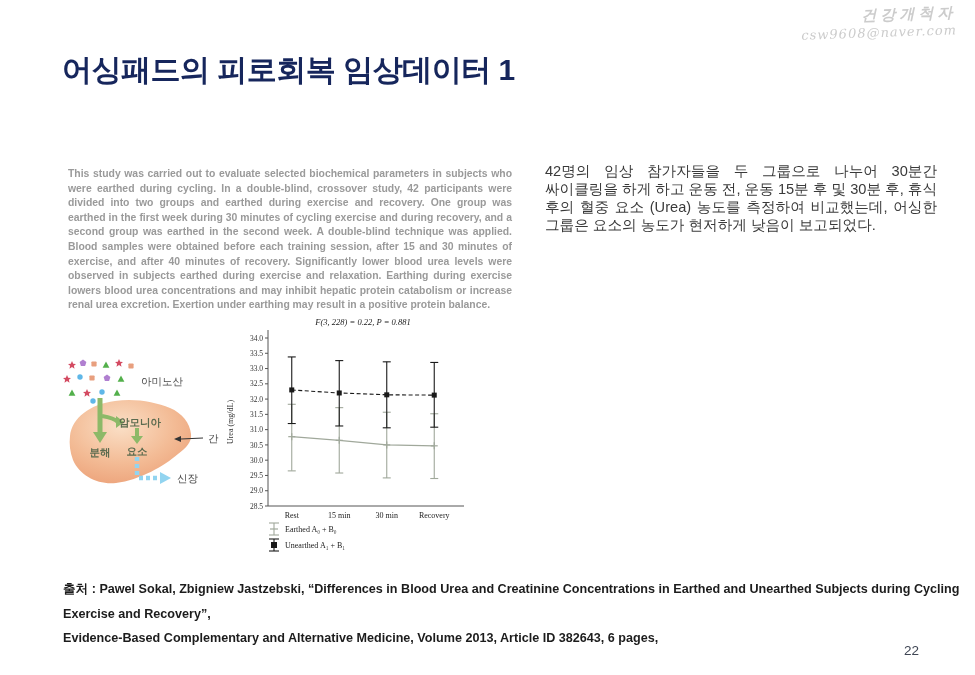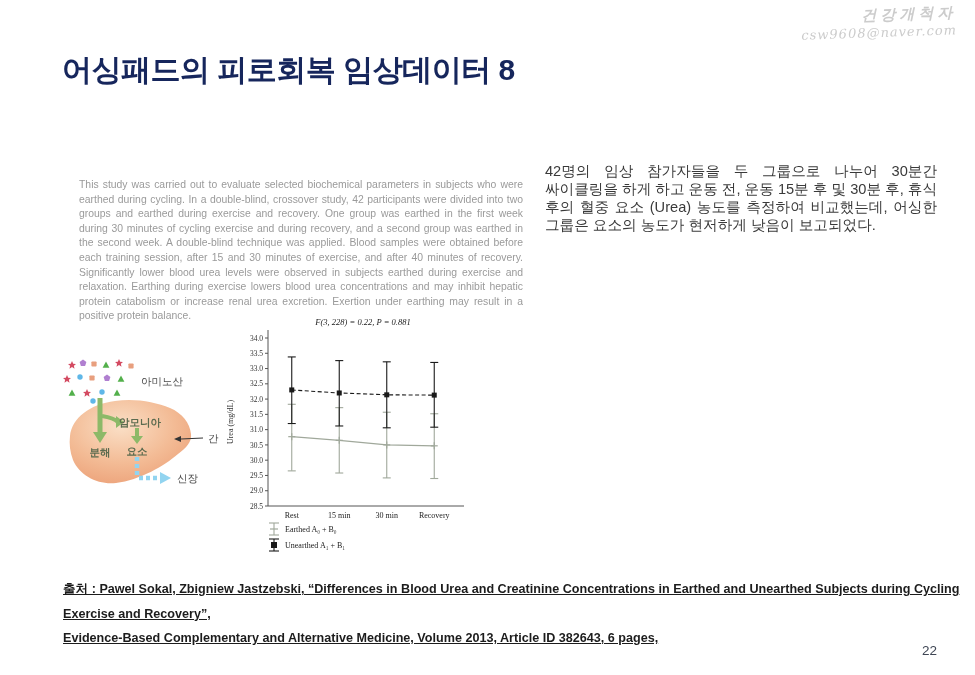--- a/index.html
+++ b/index.html
@@ -13,59 +13,59 @@
     color:#cccccc;font-family:"DejaVu Serif",serif;font-style:italic;
     transform:rotate(-2deg);
   }
   .watermark .wm1{font-size:15px;letter-spacing:4px;font-weight:bold;}
   .watermark .wm2{font-size:13px;letter-spacing:1px;}
   .title{
     position:absolute;left:62px;top:50px;margin:0;
     font-size:30px;font-weight:bold;color:#16265c;letter-spacing:-0.5px;
   }
   .abstract{
-    position:absolute;left:63px;top:162px;width:444px;margin:16px;
-    font-size:10.4px;line-height:14.6px;color:#9a9a9a;text-align:justify;
+    position:absolute;left:63px;top:162px;width:444px;margin:5px;
+    font-size:10.4px;line-height:14.6px;color:#9a9a9a;text-align:justify;font-weight:bold;
   }
   .ko-body{
     position:absolute;left:545px;top:162px;width:392px;
     font-size:14.6px;line-height:18px;color:#3a3a3a;text-align:justify;
     word-break:keep-all;
   }
   .diagram{position:absolute;left:60px;top:338px;width:180px;height:170px;}
   .diagram text{font-family:"Liberation Sans","DejaVu Sans",sans-serif;}
   .d-label{font-size:10.5px;fill:#4a4a4a;}
   .d-green{font-size:10.5px;fill:#5c6b4f;font-weight:bold;}
   .chart{position:absolute;left:222px;top:312px;width:248px;height:260px;}
   .chart text{font-family:"Liberation Serif","DejaVu Serif",serif;}
   .c-tick{font-size:7.5px;fill:#333;}
   .c-xtick{font-size:8px;fill:#222;}
   .c-title{font-size:8.5px;font-style:italic;fill:#222;}
   .c-ylabel{font-size:8px;fill:#333;}
   .c-legend{font-size:8px;fill:#222;}
   .citation{
     position:absolute;left:63px;top:577px;width:905px;
-    font-size:12.6px;font-weight:bold;color:#1c1c1c;line-height:24.5px;text-decoration:underline;
+    font-size:12.6px;font-weight:bold;color:#1c1c1c;line-height:24.5px;
   }
   .page-num{
-    position:absolute;right:38px;top:643px;
+    position:absolute;right:56px;top:643px;
     font-size:13.5px;color:#3f4654;
   }
 </style>
 </head>
 <body>
 
 <div class="slide">
 
   <div class="watermark">
     <div class="wm1">건강개척자</div>
     <div class="wm2">csw9608@naver.com</div>
   </div>
 
-  <h1 class="title">어싱패드의 피로회복 임상데이터 8</h1>
+  <h1 class="title">어싱패드의 피로회복 임상데이터 1</h1>
 
   <p class="abstract">This study was carried out to evaluate selected biochemical parameters in subjects who were earthed during cycling. In a double-blind, crossover study, 42 participants were divided into two groups and earthed during exercise and recovery. One group was earthed in the first week during 30 minutes of cycling exercise and during recovery, and a second group was earthed in the second week. A double-blind technique was applied. Blood samples were obtained before each training session, after 15 and 30 minutes of exercise, and after 40 minutes of recovery. Significantly lower blood urea levels were observed in subjects earthed during exercise and relaxation. Earthing during exercise lowers blood urea concentrations and may inhibit hepatic protein catabolism or increase renal urea excretion. Exertion under earthing may result in a positive protein balance.</p>
 
   <div class="ko-body">
     <div>42명의 임상 참가자들을 두 그룹으로 나누어 30분간 싸이클링을 하게 하고 운동 전, 운동 15분 후 및 30분 후, 휴식 후의 혈중 요소 (Urea) 농도를 측정하여 비교했는데, 어싱한 그룹은 요소의 농도가 현저하게 낮음이 보고되었다.</div>
   </div>
 
   <svg class="diagram" viewBox="0 0 180 170">
     <defs>
       <radialGradient id="liverGrad" cx="42%" cy="32%" r="80%">

